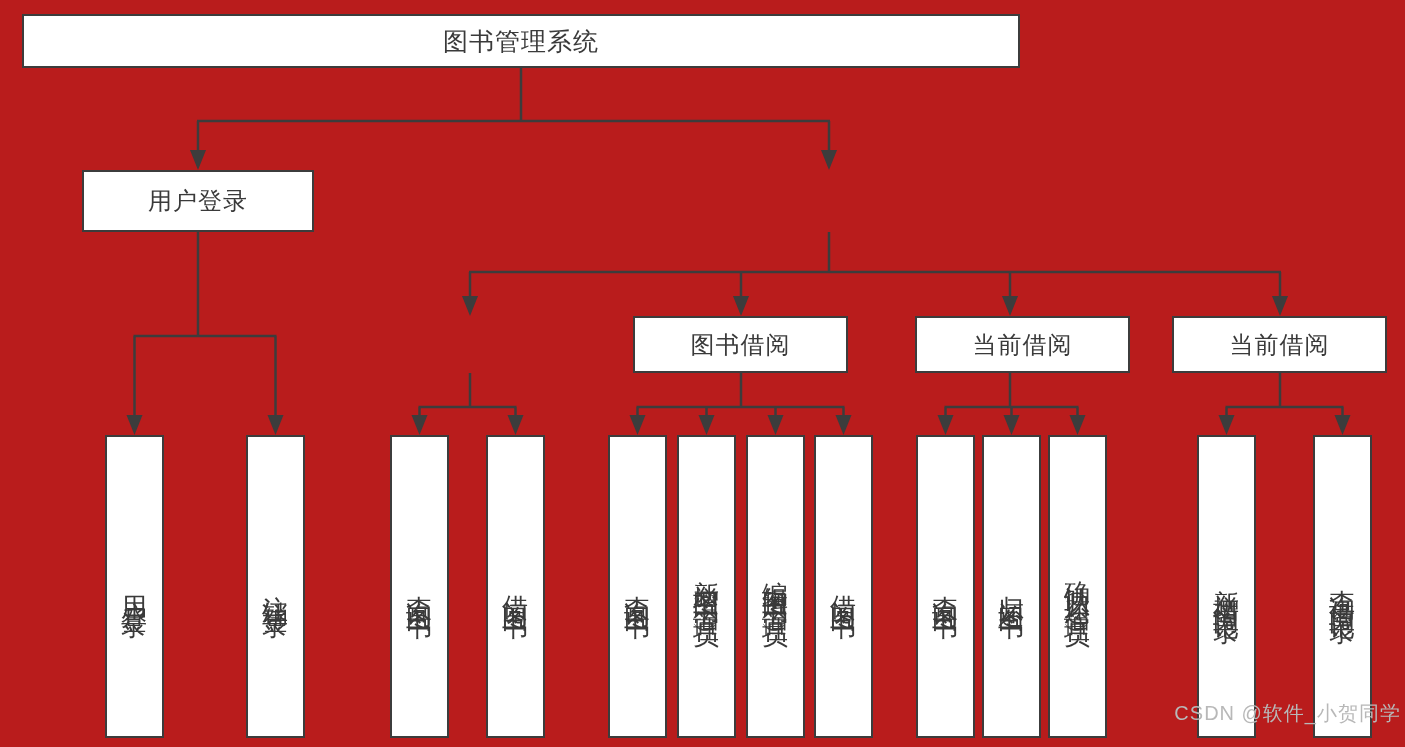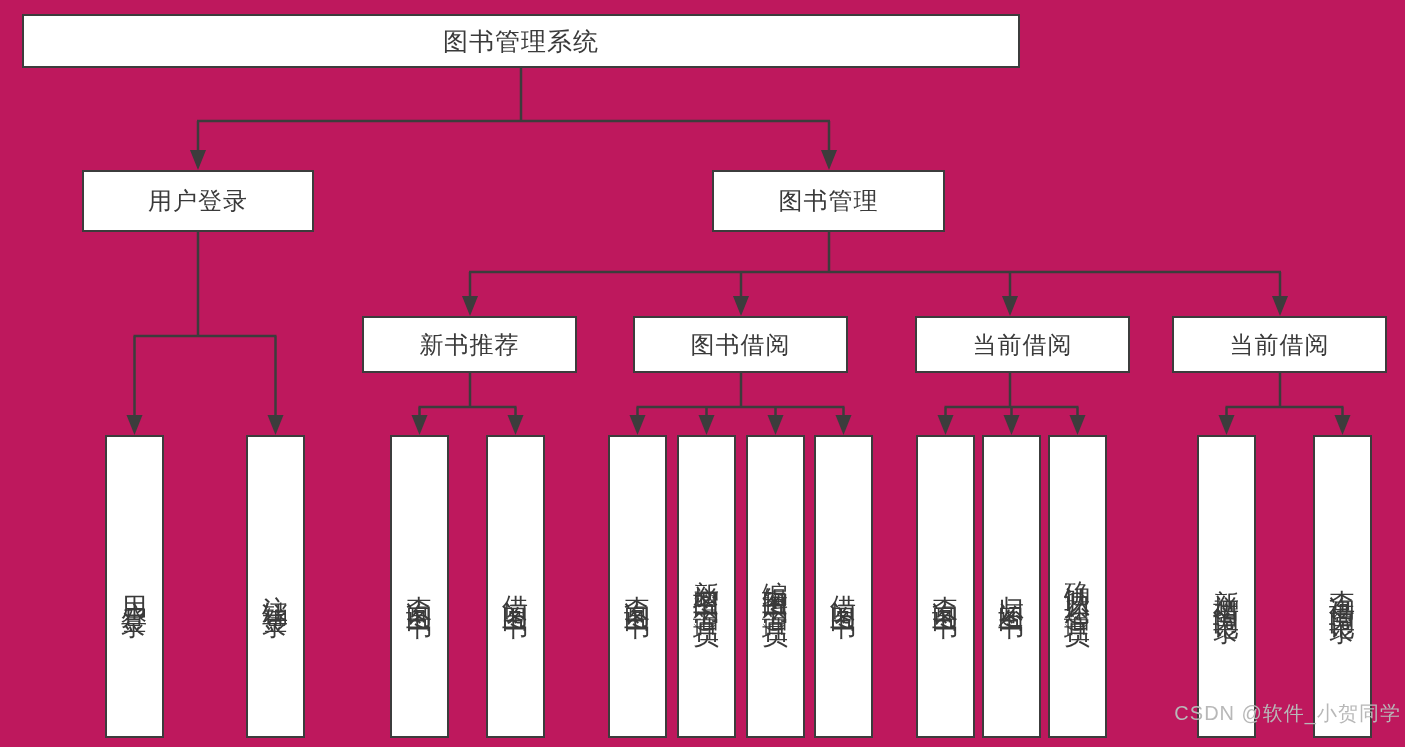--- a/index.html
+++ b/index.html
@@ -1,18 +1,18 @@
 <!DOCTYPE html>
 <html><head>
 <meta charset="utf-8">
 <title>图书管理系统</title>
 <style>
   html,body{margin:0;padding:0;background:#fff;}
   .canvas{
-    position:relative;width:1405px;height:747px;background:#be185d;
+    position:relative;width:1405px;height:747px;background:#b91c1c;
     font-family:"Liberation Sans", sans-serif;overflow:hidden;
   }
   .wires{position:absolute;left:0;top:0;width:1405px;height:747px;}
   .node{
     position:absolute;box-sizing:border-box;
     border:2.5px solid #3c3c3c;background:#ffffff;
     display:flex;align-items:center;justify-content:center;
     color:#3a3a3a;
   }
   .h-node span{
@@ -76,27 +76,21 @@
     </g>
   </svg>
 
   <div class="node h-node root-node" style="left:22px;top:14px;width:998px;height:54px;">
     <span>图书管理系统</span>
   </div>
 
   <div class="node h-node" style="left:82px;top:170px;width:232px;height:62px;">
     <span>用户登录</span>
   </div>
-  <div class="node h-node" style="left:712px;top:170px;width:233px;height:62px;">
-    <span>图书管理</span>
-  </div>
 
-  <div class="node h-node" style="left:362px;top:316px;width:215px;height:57px;">
-    <span>新书推荐</span>
-  </div>
   <div class="node h-node" style="left:633px;top:316px;width:215px;height:57px;text-align:right;">
     <span>图书借阅</span>
   </div>
   <div class="node h-node" style="left:902px;top:316px;width:215px;height:57px;margin-left:13px;">
     <span>当前借阅</span>
   </div>
   <div class="node h-node" style="left:1172px;top:316px;width:215px;height:57px;">
     <span>当前借阅</span>
   </div>
 

